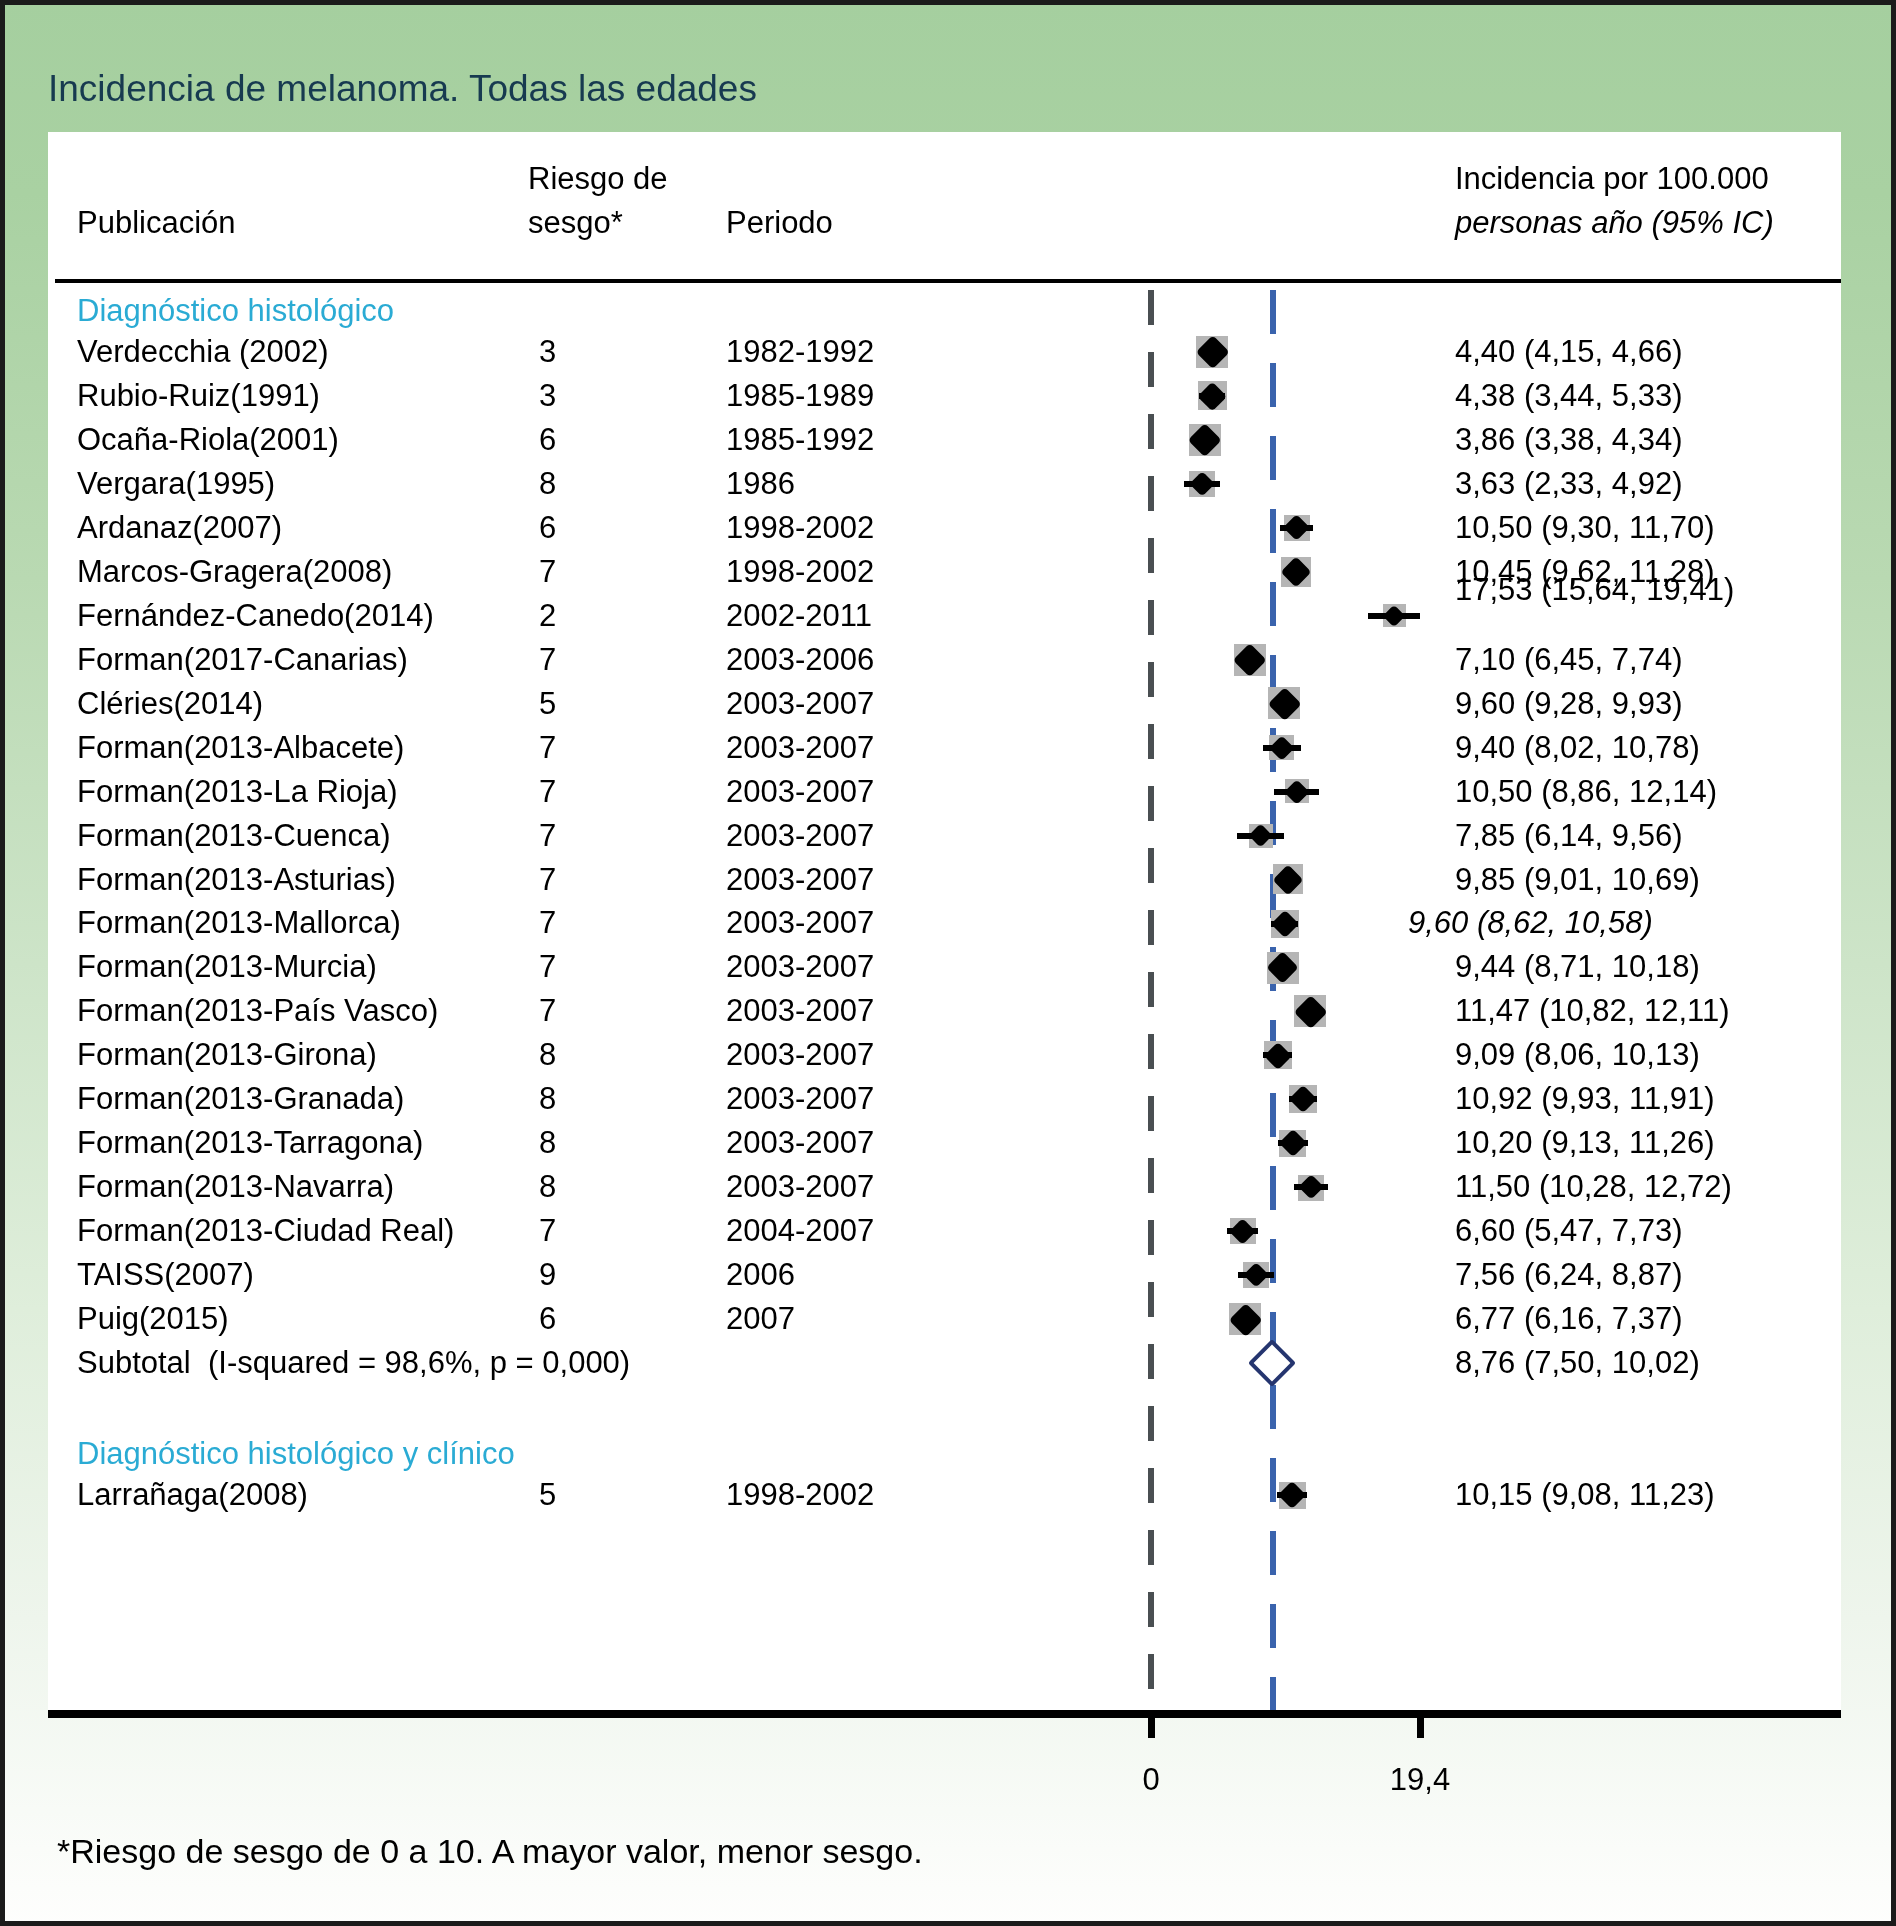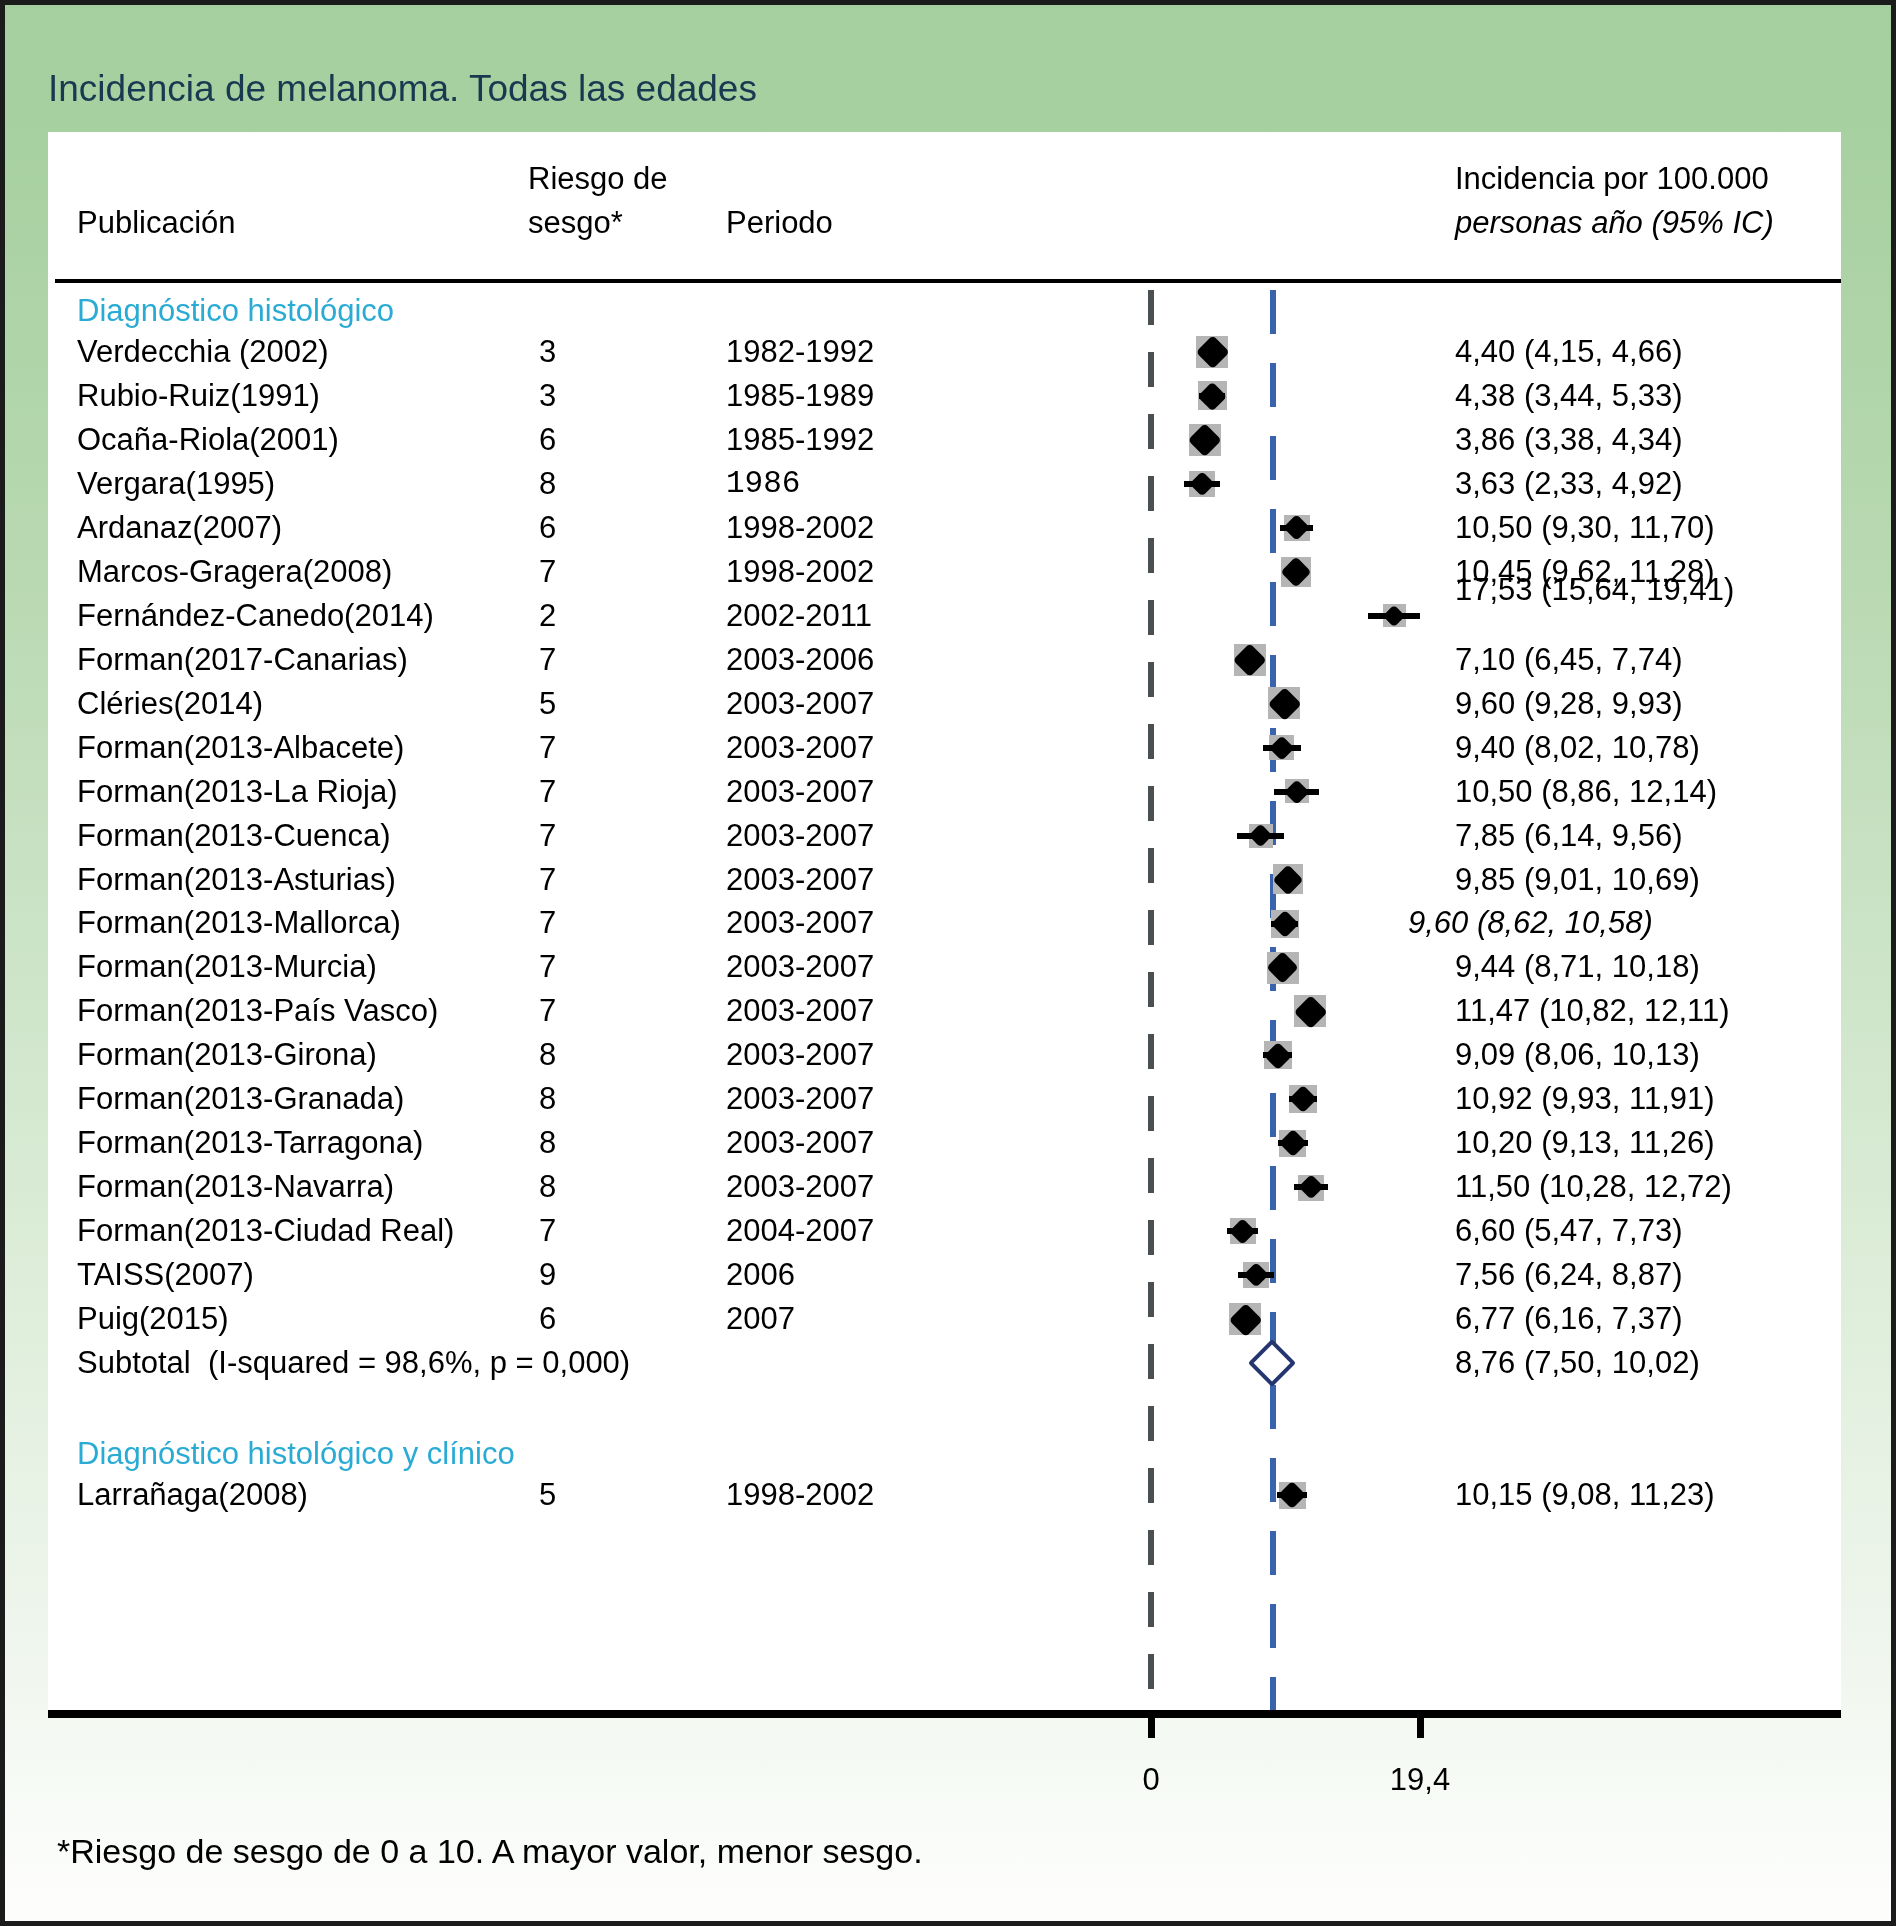--- a/index.html
+++ b/index.html
@@ -60,21 +60,21 @@
       <div class="pdia" style="left: 1202px; top: 386px; width: 20.5px; height: 20.5px;"></div>
       <div class="t" style="left: 77px; top: 418px;">Ocaña-Riola(2001)</div>
       <div class="t" style="left: 539px; top: 418px;">6</div>
       <div class="t" style="left: 726px; top: 418px;">1985-1992</div>
       <div class="t" style="left: 1455px; top: 418px;">3,86 (3,38, 4,34)</div>
       <div class="wbox" style="left: 1189px; top: 424px; width: 32px; height: 32px;"></div>
       <div class="cibar" style="left: 1198px; top: 437px; width: 13.3px;"></div>
       <div class="pdia" style="left: 1193px; top: 428px; width: 23.5px; height: 23.5px;"></div>
       <div class="t" style="left: 77px; top: 462px;">Vergara(1995)</div>
       <div class="t" style="left: 539px; top: 462px;">8</div>
-      <div class="t" style="left: 726px; top: 462px; font-family: Liberation Mono, monospace;">1986</div>
+      <div class="t" style="left: 726px; top: 462px;">1986</div>
       <div class="t" style="left: 1455px; top: 462px;">3,63 (2,33, 4,92)</div>
       <div class="wbox" style="left: 1189px; top: 471px; width: 26px; height: 26px;"></div>
       <div class="cibar" style="left: 1184px; top: 481px; width: 36px;"></div>
       <div class="pdia" style="left: 1193px; top: 475px; width: 18.3px; height: 18.3px;"></div>
       <div class="t" style="left: 77px; top: 506px;">Ardanaz(2007)</div>
       <div class="t" style="left: 539px; top: 506px;">6</div>
       <div class="t" style="left: 726px; top: 506px;">1998-2002</div>
       <div class="t" style="left: 1455px; top: 506px;">10,50 (9,30, 11,70)</div>
       <div class="wbox" style="left: 1284px; top: 515px; width: 26px; height: 26px;"></div>
       <div class="cibar" style="left: 1280px; top: 525px; width: 33px;"></div>

